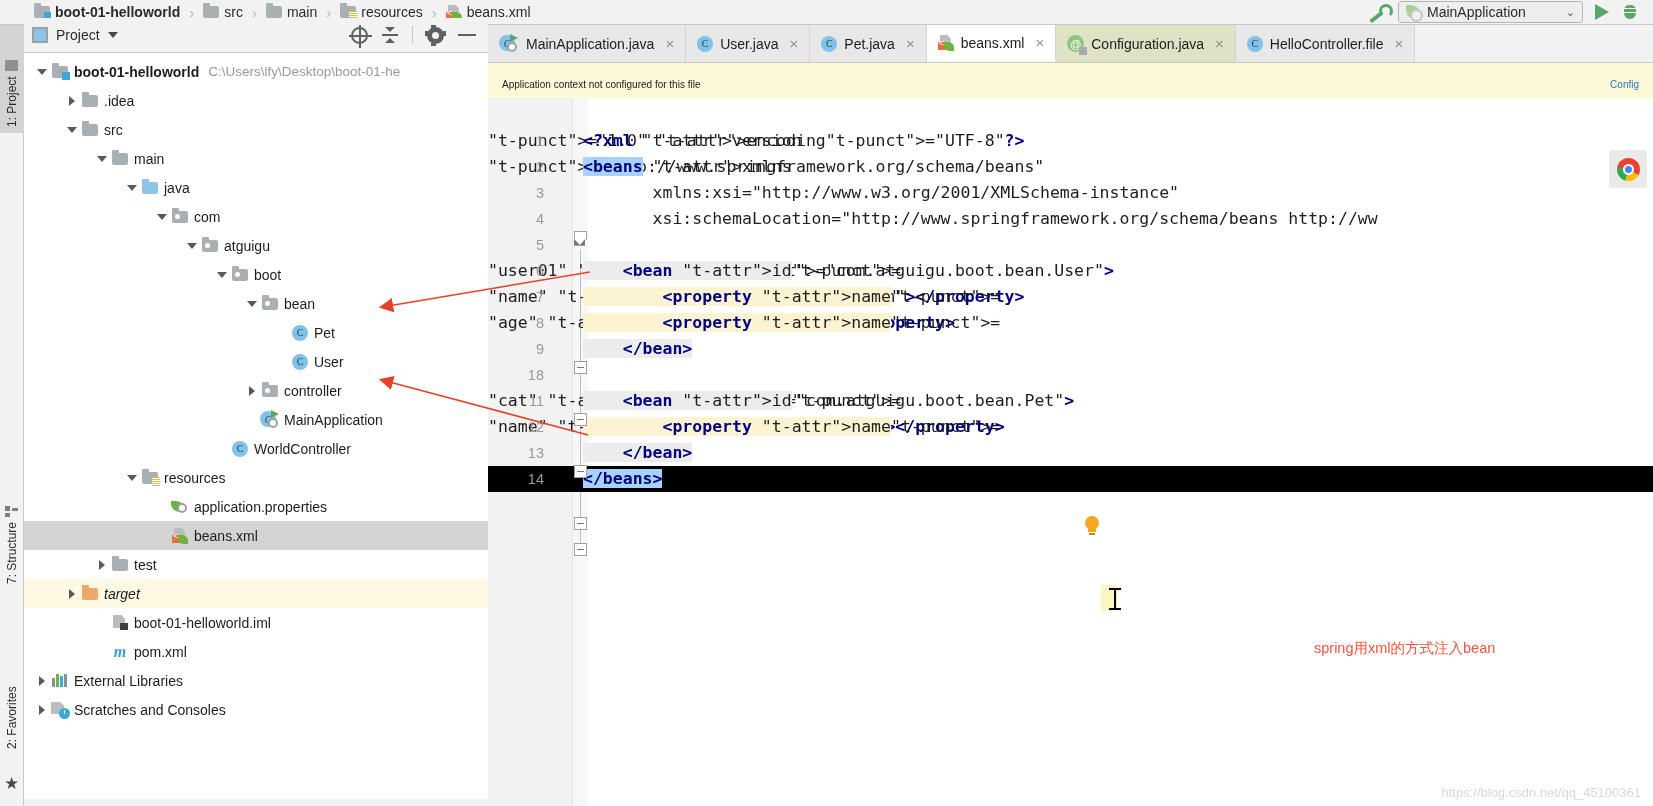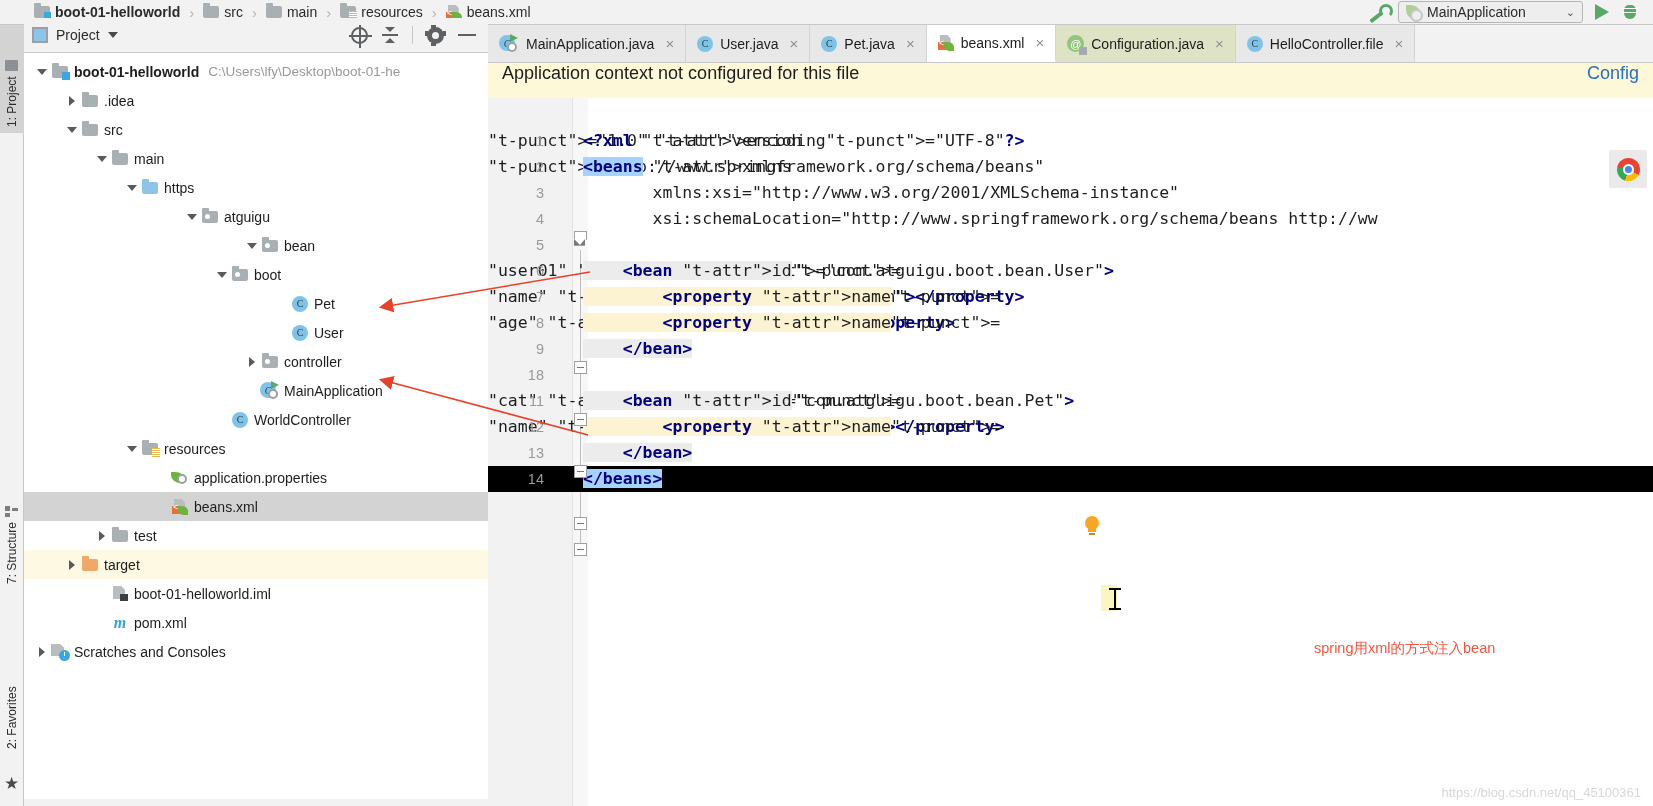--- a/index.html
+++ b/index.html
@@ -102,21 +102,21 @@
       linear-gradient(#5e6164,#5e6164) 6px -2px/5px 5px no-repeat,
       linear-gradient(#5e6164,#5e6164) 6px 18px/5px 5px no-repeat,
       linear-gradient(#5e6164,#5e6164) -2px 6px/5px 5px no-repeat,
       linear-gradient(#5e6164,#5e6164) 18px 6px/5px 5px no-repeat; }
   .ic-min { width:18px; height:2px; background:#5e6164; }
   .vsep { width:1px; height:18px; background:#c8c8c8; }
 
   .tree { position:absolute; top:35px; left:0; right:0; bottom:0; overflow:hidden; padding-top:4px; }
   .trow { height:29px; display:flex; align-items:center; white-space:nowrap; font-size:14px; color:#1d1d1d; cursor:default; }
   .trow.sel { background:#d3d3d3; }
-  .trow.hl { background:#fdf9e2; }
+  .trow.hl { background:#fdf9e2;font-style:italic; }
   .trow .arrow { width:16px; display:inline-flex; justify-content:center; align-items:center; color:#5a5a5a; font-size:13px; flex:0 0 auto;}
   .arrow.down::after { content:""; width:0;height:0;border-left:5px solid transparent;border-right:5px solid transparent;border-top:6px solid #5a5a5a; }
   .arrow.right::after { content:""; width:0;height:0;border-top:5px solid transparent;border-bottom:5px solid transparent;border-left:6px solid #5a5a5a; }
   .trow .ico { width:20px; flex:0 0 auto; display:flex; justify-content:center; align-items:center; margin-right:4px; }
   .trow .lbl { }
   .trow .lbl.bold { font-weight:bold; }
   .trow .path { color:#999; margin-left:9px; font-size:13.5px; }
 
   .f-plain { width:16px;height:12px;background:#a9b0b4;border-radius:0 2px 2px 2px;position:relative; }
   .f-plain::before { content:""; position:absolute; left:0; top:-3px; width:7px;height:3px; background:#a9b0b4; border-radius:1px 1px 0 0;}
@@ -156,21 +156,21 @@
     border-right:1px solid #d4d4d4; background:#e8e8e8; white-space:nowrap; font-size:14px; color:#1d1d1d;
   }
   .tab.active { background:#fff; border-bottom:2px solid #fff; }
   .tab.green { background:#dfe3c6; }
   .tab .x { color:#8f8f8f; font-size:15px; margin-left:4px; }
   .at-ico { width:17px;height:17px;border-radius:50%;background:#93c47d;color:#fff;display:flex;align-items:center;justify-content:center;font-size:11px;position:relative;}
   .at-ico::after { content:""; position:absolute; right:-3px; bottom:-3px; width:8px;height:8px;background:#a8abad; }
 
   .notifbar {
     height:43px; background:#fcf8d8; border-bottom:1px solid #e3dfb8;
-    display:flex; padding: 0 14px; font-size:18px; color:#1d1d1d;
+    display:flex; align-items:center; padding: 0 14px; font-size:10px; color:#1d1d1d;
   }
   .notifbar .link { margin-left:auto; color:#2a6fc4; }
 
   .codearea { position:absolute; top:73px; left:0; right:0; bottom:0; background:#fff; overflow:hidden; }
   .gutter { position:absolute; left:0; top:0; width:85px; height:100%; background:#f2f2f2; border-right:1px solid #e4e4e4; }
   .folds { position:absolute; left:85px; top:0; width:15px; height:100%; background:#f7f7f7; }
   .codelines { position:absolute; left:0; top:0; right:0; bottom:0; font-family:"DejaVu Sans Mono", monospace; font-size:16.5px; }
   .ln { position:absolute; left:0; width:100%; height:26px; line-height:26px; white-space:pre; }
   .ln .num { position:absolute; left:0; width:56px; text-align:right; color:#999; font-family:"Liberation Sans", sans-serif; font-size:14.5px; }
   .ln .code { position:absolute; left:95px; }
@@ -324,45 +324,53 @@
             <span class="f-plain"></span>
           </span>
           <span class="lbl">main</span>
         </div>
         <div class="trow">
           <span style="display:inline-block;width:100px;flex:0 0 auto"></span>
           <span class="arrow down"></span>
           <span class="ico">
             <span class="f-plain f-blue"></span>
           </span>
-          <span class="lbl">https</span>
+          <span class="lbl">java</span>
+        </div>
+        <div class="trow">
+          <span style="display:inline-block;width:130px;flex:0 0 auto"></span>
+          <span class="arrow down"></span>
+          <span class="ico">
+            <span class="f-plain f-dot"></span>
+          </span>
+          <span class="lbl">com</span>
         </div>
         <div class="trow">
           <span style="display:inline-block;width:160px;flex:0 0 auto"></span>
           <span class="arrow down"></span>
           <span class="ico">
             <span class="f-plain f-dot"></span>
           </span>
           <span class="lbl">atguigu</span>
         </div>
         <div class="trow">
+          <span style="display:inline-block;width:190px;flex:0 0 auto"></span>
+          <span class="arrow down"></span>
+          <span class="ico">
+            <span class="f-plain f-dot"></span>
+          </span>
+          <span class="lbl">boot</span>
+        </div>
+        <div class="trow">
           <span style="display:inline-block;width:220px;flex:0 0 auto"></span>
           <span class="arrow down"></span>
           <span class="ico">
             <span class="f-plain f-dot"></span>
           </span>
           <span class="lbl">bean</span>
-        </div>
-        <div class="trow">
-          <span style="display:inline-block;width:190px;flex:0 0 auto"></span>
-          <span class="arrow down"></span>
-          <span class="ico">
-            <span class="f-plain f-dot"></span>
-          </span>
-          <span class="lbl">boot</span>
         </div>
         <div class="trow">
           <span style="display:inline-block;width:250px;flex:0 0 auto"></span>
           <span class="arrow"></span>
           <span class="ico">
             <span class="c-ico">C</span>
           </span>
           <span class="lbl">Pet</span>
         </div>
         <div class="trow">
@@ -459,20 +467,33 @@
           </span>
           <span class="lbl">boot-01-helloworld.iml</span>
         </div>
         <div class="trow">
           <span style="display:inline-block;width:70px;flex:0 0 auto"></span>
           <span class="arrow"></span>
           <span class="ico">
             <span class="m-ico">m</span>
           </span>
           <span class="lbl">pom.xml</span>
+        </div>
+        <div class="trow">
+          <span style="display:inline-block;width:10px;flex:0 0 auto"></span>
+          <span class="arrow right"></span>
+          <span class="ico">
+            <span class="lib-ico">
+              <i style="height:9px;background:#8c9094"></i>
+              <i style="height:13px;background:#6cb33f"></i>
+              <i style="height:11px;background:#3ba7dd"></i>
+              <i style="height:13px;background:#8c9094"></i>
+            </span>
+          </span>
+          <span class="lbl">External Libraries</span>
         </div>
         <div class="trow">
           <span style="display:inline-block;width:10px;flex:0 0 auto"></span>
           <span class="arrow right"></span>
           <span class="ico">
             <span class="scratch-ico">
               <i class="pg"></i>
               <i class="clk"></i>
             </span>
           </span>

